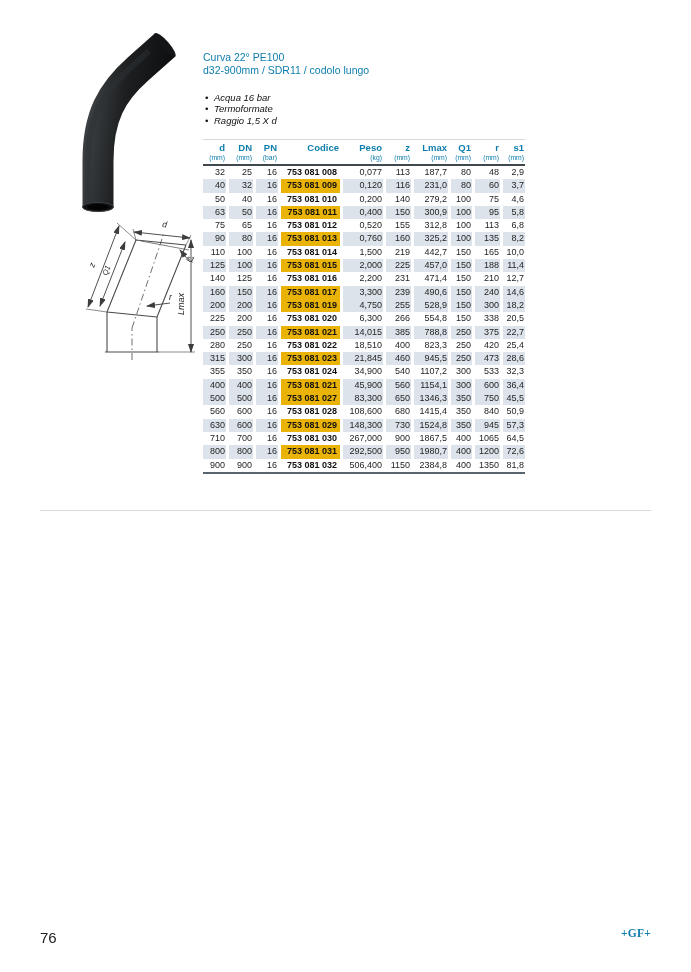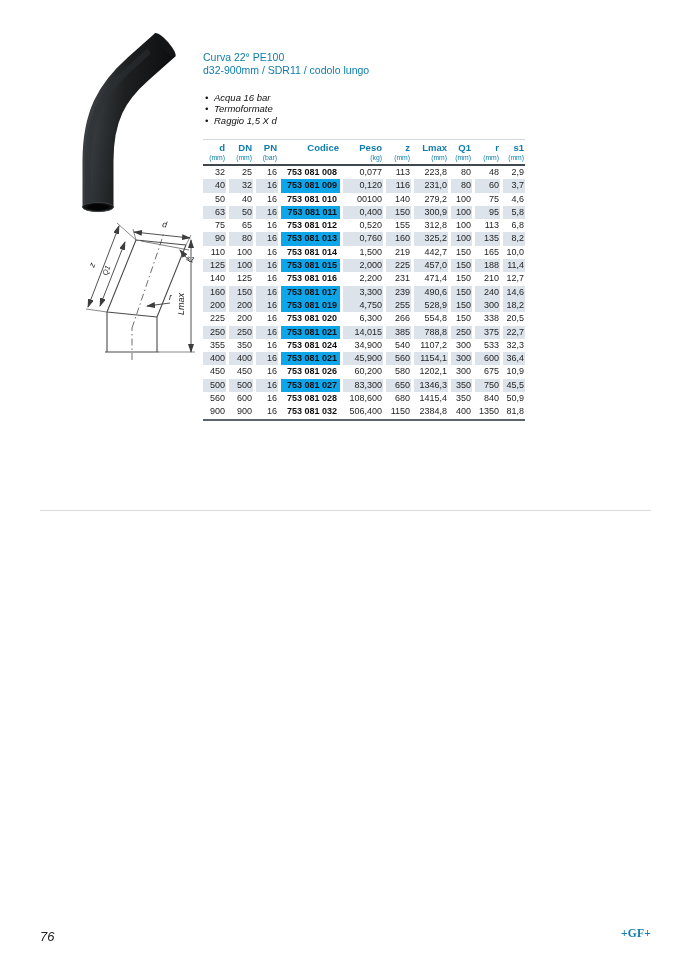--- a/index.html
+++ b/index.html
@@ -43,25 +43,25 @@
     color:var(--accent); font-weight:normal; font-size:6.8px; line-height:8px;
     padding-bottom:2px; border-bottom:2px solid #40474d;
   }
   tbody td {
     text-align:right; font-size:9px; height:13.3px; line-height:13.3px;
     padding:0 1px 0 0; color:var(--ink); border-left:3px solid #fff;
   }
   tbody td:first-child { border-left:none; }
   tbody td.code { font-weight:bold; color:#101010; padding-right:3px; }
   tbody tr.shade td { background:var(--shade); }
-  tbody tr.shade td.code { background:#0ea5e9; }
+  tbody tr.shade td.code { background:#eab308; }
 
   
   .divider { position:absolute; left:40px; top:510px; width:611px; height:1px; background:#dadada; }
-  .page-num { position:absolute; left:40px; top:929px; font-size:13px; color:#222;font-style:italic; }
+  .page-num { position:absolute; left:40px; top:929px; font-size:15px; color:#222; }
   .gf-logo { position:absolute; right:40px; top:927px; font-size:11.5px; font-weight:bold; color:var(--accent); letter-spacing:0.2px;font-family:Liberation Serif, serif; }
 </style>
 </head>
 <body>
 
 <svg class="photo" viewBox="0 0 160 205" aria-hidden="true">
   <defs>
     <linearGradient id="pipeGrad" x1="0" y1="0" x2="1" y2="0.25">
       <stop offset="0" stop-color="#3a3e41"></stop>
       <stop offset="0.45" stop-color="#1d1f20"></stop>
@@ -173,21 +173,21 @@
         </tr>
     </thead>
     <tbody>
         <tr>
           <td>32</td>
           <td>25</td>
           <td>16</td>
           <td class="code">753 081 008</td>
           <td>0,077</td>
           <td>113</td>
-          <td>223,8</td>
+          <td>187,7</td>
           <td>80</td>
           <td>48</td>
           <td>2,9</td>
         </tr>
         <tr class="shade">
           <td>40</td>
           <td>32</td>
           <td>16</td>
           <td class="code">753 081 009</td>
           <td>0,120</td>
@@ -195,21 +195,21 @@
           <td>231,0</td>
           <td>80</td>
           <td>60</td>
           <td>3,7</td>
         </tr>
         <tr>
           <td>50</td>
           <td>40</td>
           <td>16</td>
           <td class="code">753 081 010</td>
-          <td>00100</td>
+          <td>0,200</td>
           <td>140</td>
           <td>279,2</td>
           <td>100</td>
           <td>75</td>
           <td>4,6</td>
         </tr>
         <tr class="shade">
           <td>63</td>
           <td>50</td>
           <td>16</td>
@@ -321,20 +321,44 @@
           <td>250</td>
           <td>250</td>
           <td>16</td>
           <td class="code">753 081 021</td>
           <td>14,015</td>
           <td>385</td>
           <td>788,8</td>
           <td>250</td>
           <td>375</td>
           <td>22,7</td>
+        </tr>
+        <tr>
+          <td>280</td>
+          <td>250</td>
+          <td>16</td>
+          <td class="code">753 081 022</td>
+          <td>18,510</td>
+          <td>400</td>
+          <td>823,3</td>
+          <td>250</td>
+          <td>420</td>
+          <td>25,4</td>
+        </tr>
+        <tr class="shade">
+          <td>315</td>
+          <td>300</td>
+          <td>16</td>
+          <td class="code">753 081 023</td>
+          <td>21,845</td>
+          <td>460</td>
+          <td>945,5</td>
+          <td>250</td>
+          <td>473</td>
+          <td>28,6</td>
         </tr>
         <tr>
           <td>355</td>
           <td>350</td>
           <td>16</td>
           <td class="code">753 081 024</td>
           <td>34,900</td>
           <td>540</td>
           <td>1107,2</td>
           <td>300</td>
@@ -346,32 +370,20 @@
           <td>400</td>
           <td>16</td>
           <td class="code">753 081 021</td>
           <td>45,900</td>
           <td>560</td>
           <td>1154,1</td>
           <td>300</td>
           <td>600</td>
           <td>36,4</td>
         </tr>
-        <tr>
-          <td>450</td>
-          <td>450</td>
-          <td>16</td>
-          <td class="code">753 081 026</td>
-          <td>60,200</td>
-          <td>580</td>
-          <td>1202,1</td>
-          <td>300</td>
-          <td>675</td>
-          <td>10,9</td>
-        </tr>
         <tr class="shade">
           <td>500</td>
           <td>500</td>
           <td>16</td>
           <td class="code">753 081 027</td>
           <td>83,300</td>
           <td>650</td>
           <td>1346,3</td>
           <td>350</td>
           <td>750</td>
@@ -382,20 +394,56 @@
           <td>600</td>
           <td>16</td>
           <td class="code">753 081 028</td>
           <td>108,600</td>
           <td>680</td>
           <td>1415,4</td>
           <td>350</td>
           <td>840</td>
           <td>50,9</td>
         </tr>
+        <tr class="shade">
+          <td>630</td>
+          <td>600</td>
+          <td>16</td>
+          <td class="code">753 081 029</td>
+          <td>148,300</td>
+          <td>730</td>
+          <td>1524,8</td>
+          <td>350</td>
+          <td>945</td>
+          <td>57,3</td>
+        </tr>
+        <tr>
+          <td>710</td>
+          <td>700</td>
+          <td>16</td>
+          <td class="code">753 081 030</td>
+          <td>267,000</td>
+          <td>900</td>
+          <td>1867,5</td>
+          <td>400</td>
+          <td>1065</td>
+          <td>64,5</td>
+        </tr>
+        <tr class="shade">
+          <td>800</td>
+          <td>800</td>
+          <td>16</td>
+          <td class="code">753 081 031</td>
+          <td>292,500</td>
+          <td>950</td>
+          <td>1980,7</td>
+          <td>400</td>
+          <td>1200</td>
+          <td>72,6</td>
+        </tr>
         <tr>
           <td>900</td>
           <td>900</td>
           <td>16</td>
           <td class="code">753 081 032</td>
           <td>506,400</td>
           <td>1150</td>
           <td>2384,8</td>
           <td>400</td>
           <td>1350</td>

